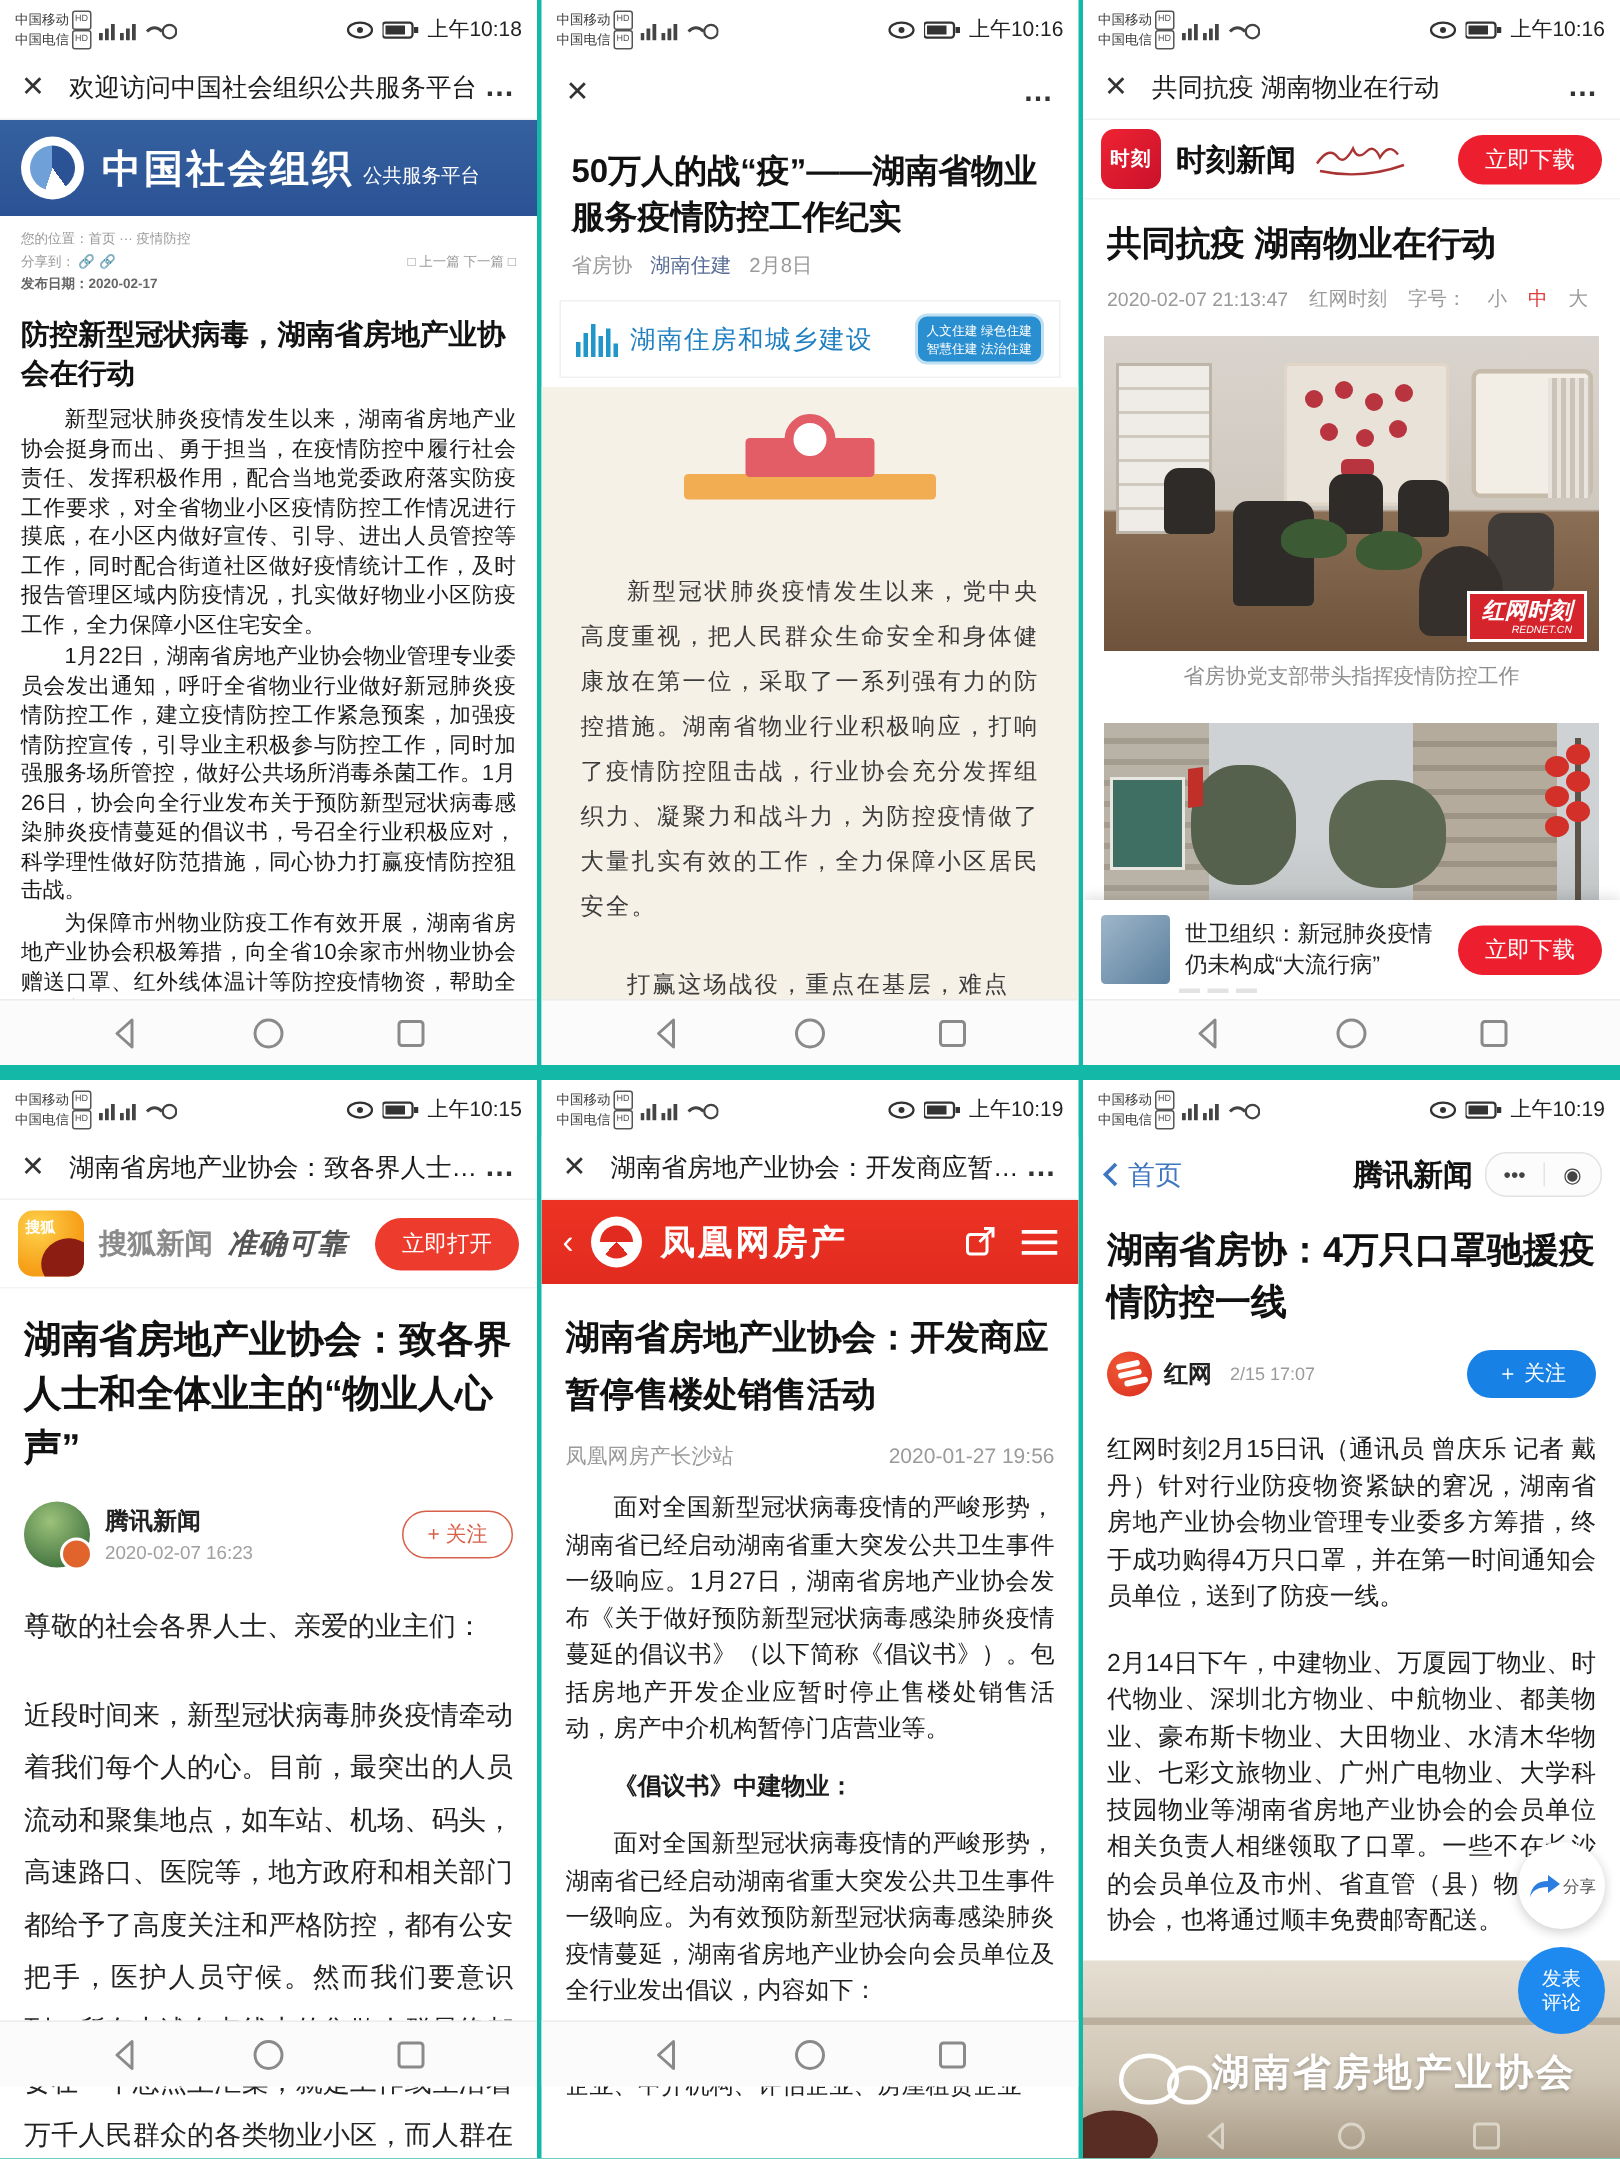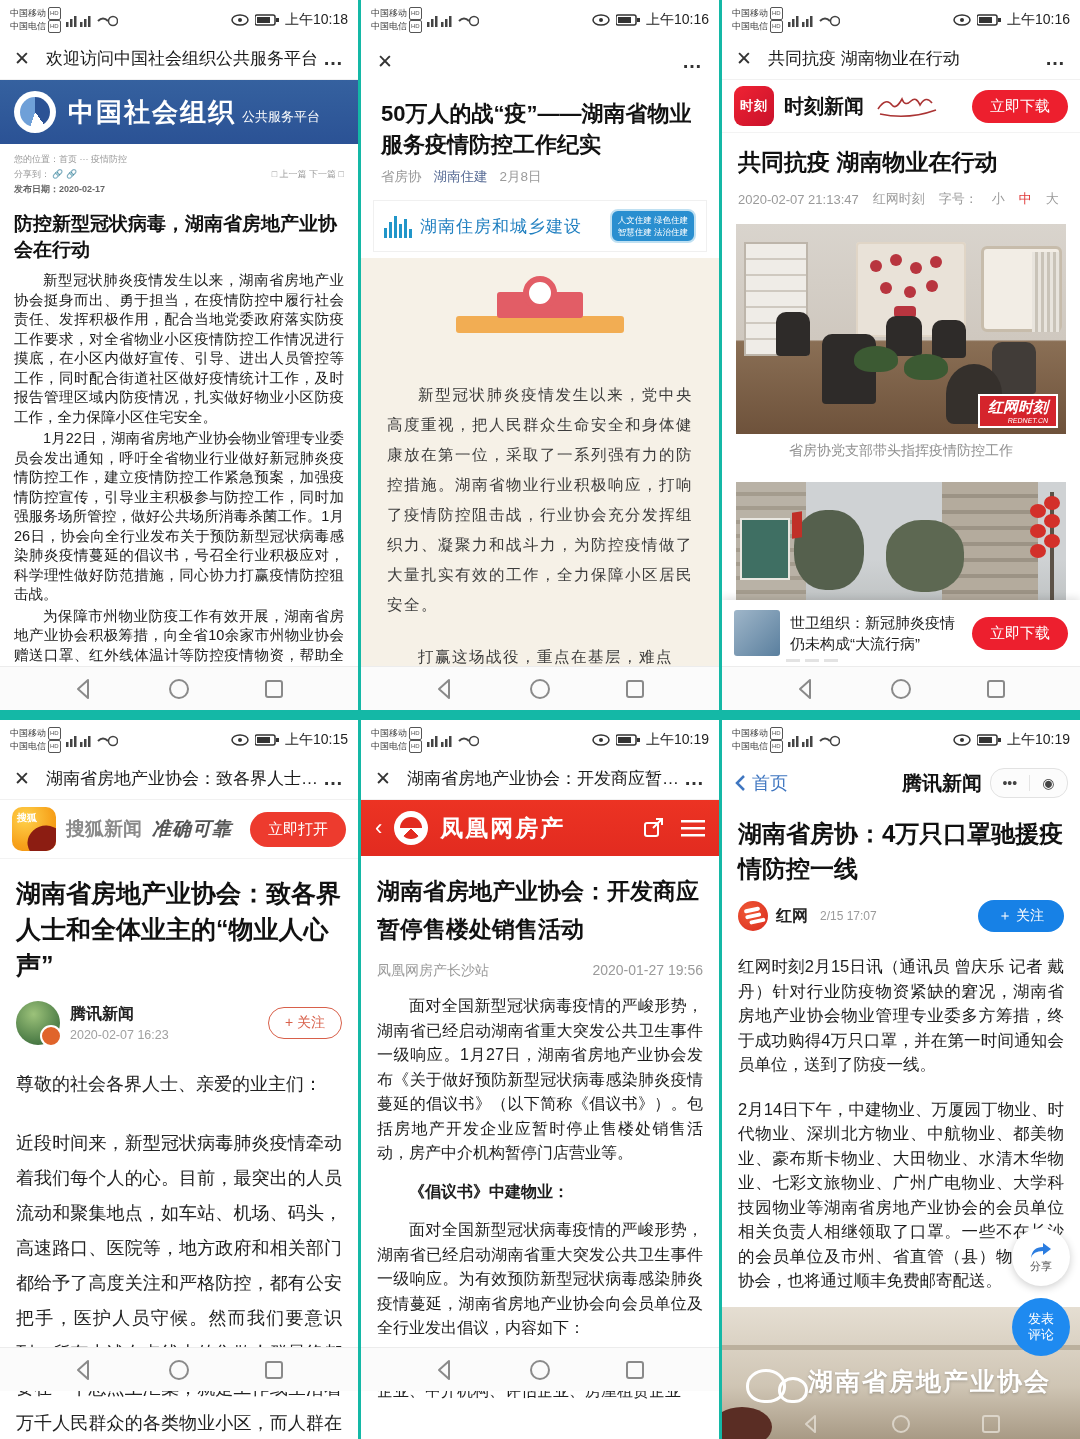--- a/index.html
+++ b/index.html
@@ -139,21 +139,21 @@
   .s6-capsule .sep{width:1px;height:16px;background:#e4e4e4;}
   .s6-title{font-size:24px;font-weight:bold;line-height:35px;color:#111;padding:8px 16px 2px 16px;}
   .s6-src{display:flex;align-items:center;gap:8px;padding:12px 16px;}
   .s6-rwlogo{width:30px;height:30px;border-radius:50%;background:radial-gradient(circle at 35% 35%,#f05a35,#d92a1f);position:relative;flex:none;}
   .s6-rwlogo:after{content:"";position:absolute;left:6px;top:7px;width:16px;height:4px;background:#fff;border-radius:2px;box-shadow:0 6px 0 #fff,3px 12px 0 #fff;transform:rotate(-12deg);}
   .s6-srcname{font-size:16px;font-weight:bold;color:#222;}
   .s6-srcdate{font-size:12px;color:#9a9a9a;margin-left:4px;}
   .s6-follow{margin-left:auto;background:#1781e6;color:#fff;border-radius:16px;font-size:14px;padding:7px 20px;}
   .s6-body{padding:10px 16px;font-size:16.5px;line-height:24.5px;color:#1d1d1d;text-align:justify;}
   .s6-body p{margin:0 0 20px 0;}
-  .s6-share{position:absolute;right:10px;top:508px;width:58px;height:58px;border-radius:50%;background:#fff;box-shadow:0 2px 8px rgba(0,0,0,.2);display:flex;flex-direction:column;align-items:center;justify-content:center;z-index:5;}
+  .s6-share{position:absolute;right:10px;top:508px;width:58px;height:58px;border-radius:50%;background:#fff;box-shadow:0 2px 8px rgba(0,0,0,.2);display:flex;flex-direction:row;align-items:center;justify-content:center;z-index:5;}
   .s6-share small{font-size:11px;color:#555;}
   .s6-comment{position:absolute;right:10px;top:578px;width:58px;height:58px;border-radius:50%;background:#1e8af0;color:#fff;font-size:13px;line-height:16px;display:flex;align-items:center;justify-content:center;text-align:center;z-index:6;}
   .s6-photo{position:absolute;left:0;right:0;bottom:0;height:132px;background:linear-gradient(180deg,#e5ded2 0%,#cfc5b4 60%,#a89a85 100%);overflow:hidden;}
   .s6-photo .beam{position:absolute;left:0;right:0;top:38px;height:5px;background:#bbb09d;}
   .s6-photo .dark{position:absolute;left:-10px;bottom:-8px;width:60px;height:40px;background:#5a2d24;border-radius:50%;}
   .s6-wechat{position:absolute;left:24px;top:62px;display:flex;align-items:flex-end;}
   .s6-wc1{width:34px;height:28px;border:3px solid #fff;border-radius:50% 50% 46% 46%;position:relative;}
   .s6-wc2{width:24px;height:20px;border:3px solid #fff;border-radius:50% 50% 46% 46%;margin-left:-8px;}
   .s6-ovtext{position:absolute;left:86px;right:6px;top:58px;color:#fff;font-size:25px;font-weight:bold;letter-spacing:2px;text-shadow:0 1px 3px rgba(0,0,0,.25);white-space:nowrap;}
   .s6-navicons{position:absolute;left:0;right:0;bottom:4px;display:flex;justify-content:space-between;padding:0 78px;opacity:.75;}

